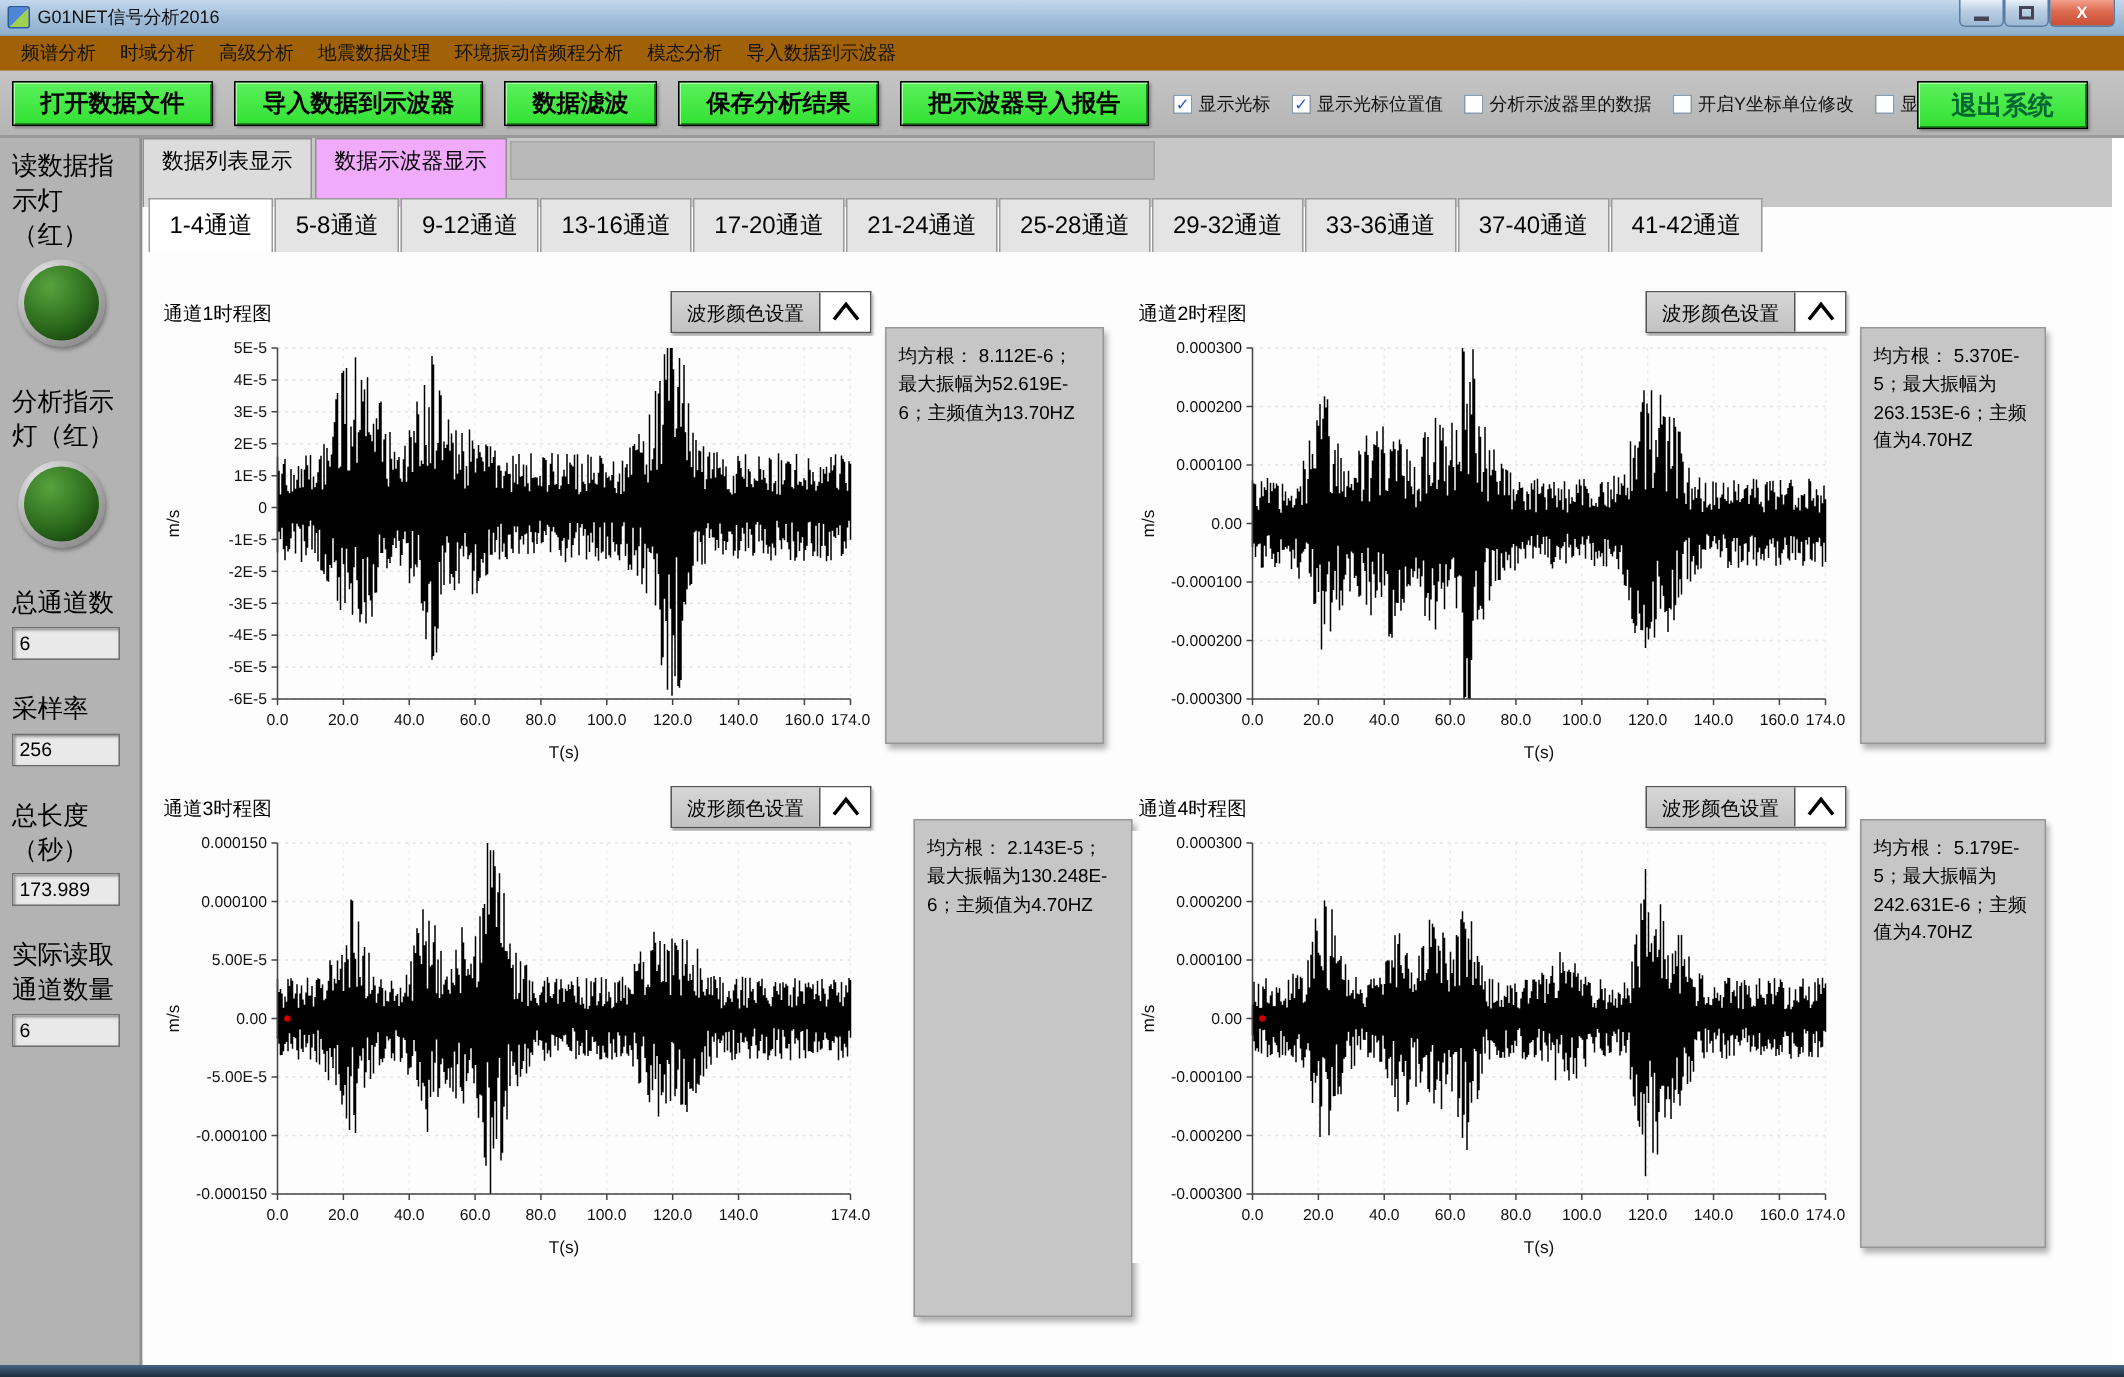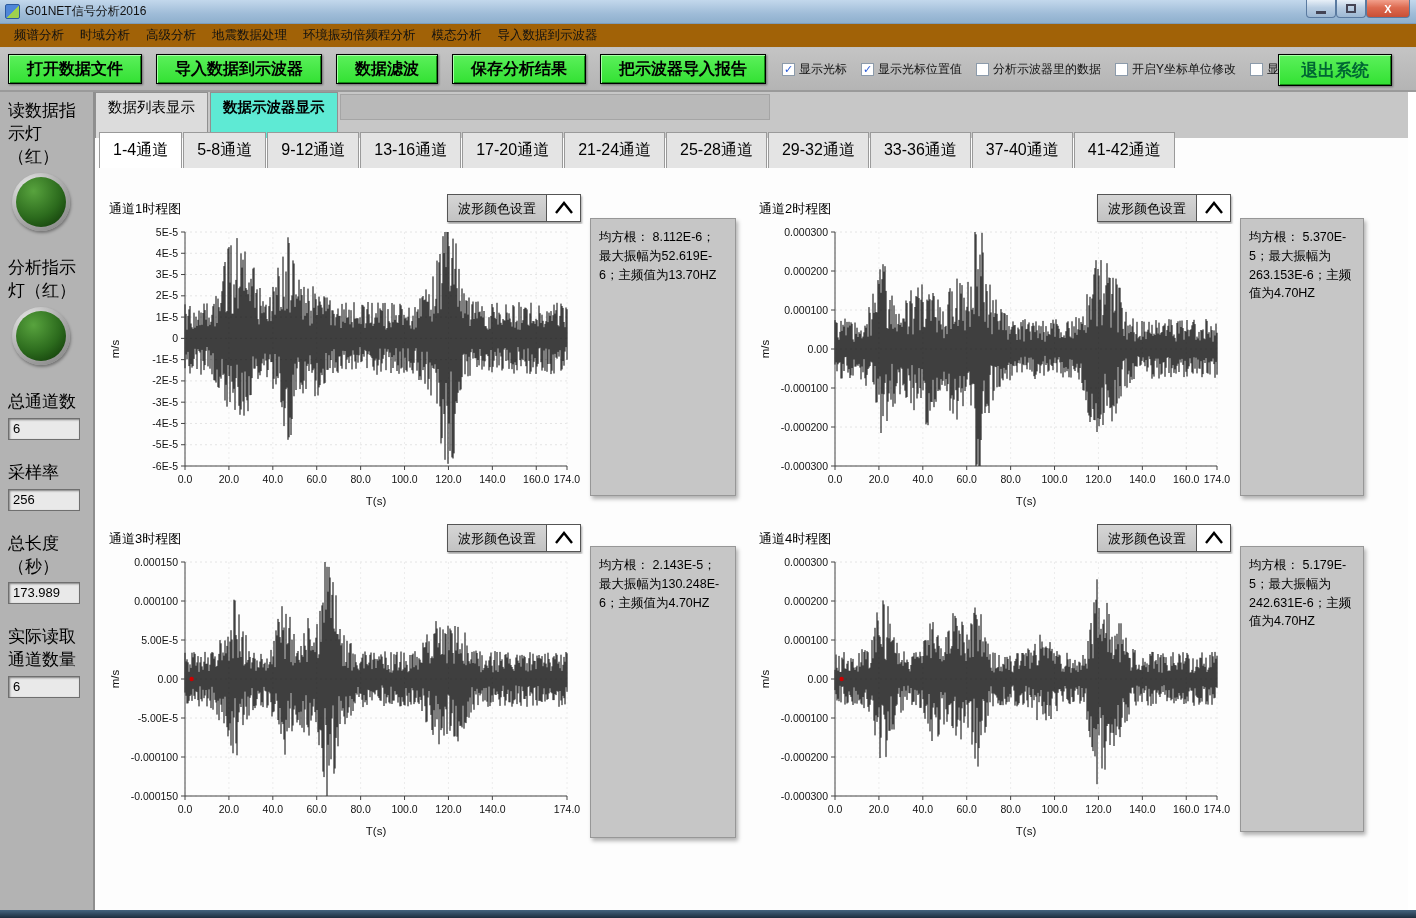--- a/index.html
+++ b/index.html
@@ -56,21 +56,21 @@
   .sb-field { margin-bottom:22px; }
   .sb-value { width:72px; height:22px; background:#e9e9e9; border:1px solid #6f6f6f;
     box-shadow:inset 1px 1px 2px rgba(0,0,0,.45); font-size:13px; color:#000;
     padding:2px 4px; margin-top:4px; }
 
   
   #content { position:absolute; left:95px; top:92px; width:1313px; height:818px; background:#fdfdfd; }
   #tabrow1 { position:absolute; left:0; top:0; width:1313px; height:46px; background:#c7c7c7; display:flex; }
   .tab1 { padding:5px 12px 4px; font-size:14.5px; color:#000; background:#dcdcdc;
     border:1px solid #909090; border-bottom:none; margin-right:2px; }
-  .tab1.active { background:#5eead4; font-weight:bold; }
+  .tab1.active { background:#f0abfc; font-weight:normal; }
   #tabrow1-filler { flex:0 0 430px; background:#b9b9b9; border:1px solid #a5a5a5; height:26px; margin-top:2px; }
   #tabrow2 { position:absolute; left:4px; top:38px; width:1305px; height:38px; display:flex; align-items:flex-end; }
   .tab2 { padding:7px 13px; font-size:16px; color:#000; background:#e4e4e4;
     border:1px solid #9a9a9a; border-bottom:none; margin-right:1px; }
   .tab2.active { background:#fff; }
 
   
   .chart-header { position:absolute; width:478px; height:28px; }
   .chart-title { position:absolute; left:4px; top:6px; font-size:13px; color:#000; }
   .color-btn { position:absolute; right:2px; top:0; height:28px; display:flex; align-items:stretch;
@@ -421,21 +421,21 @@
       <line x1="343.448275862069" x2="343.448275862069" y1="242" y2="246" stroke="#444"></line>
       <text x="343.448275862069" y="259" text-anchor="middle" font-size="10.5" fill="#111">120.0</text>
       <line x1="387.35632183908046" x2="387.35632183908046" y1="242" y2="246" stroke="#444"></line>
       <text x="387.35632183908046" y="259" text-anchor="middle" font-size="10.5" fill="#111">140.0</text>
       <line x1="462" x2="462" y1="242" y2="246" stroke="#444"></line>
       <text x="462" y="259" text-anchor="middle" font-size="10.5" fill="#111">174.0</text>
       <text x="271" y="281" text-anchor="middle" font-size="11.5" fill="#111">T(s)</text>
       <text x="14" y="125" text-anchor="middle" font-size="11.5" fill="#111" transform="rotate(-90 14 125)">m/s</text>
       <circle cx="86.58620689655173" cy="125" r="2.2" fill="#c00"></circle>
     </svg>
-  <div class="stats-box" style="left:495px;top:454px;width:146px;height:292px;">均方根： 2.143E-5；最大振幅为130.248E-6；主频值为4.70HZ</div>
+  <div class="stats-box" style="left:514px;top:454px;width:146px;height:332px;">均方根： 2.143E-5；最大振幅为130.248E-6；主频值为4.70HZ</div>
 
   <div class="chart-header" style="left:660px;top:432px;">
     <span class="chart-title">通道4时程图</span>
     <span class="color-btn">
       <span class="color-btn-label">波形颜色设置</span>
       <span class="chev-box">
         <svg width="20" height="14">
             <polyline points="2,12 10,2 18,12" fill="none" stroke="#000" stroke-width="2.4"></polyline>
           </svg>
       </span>

